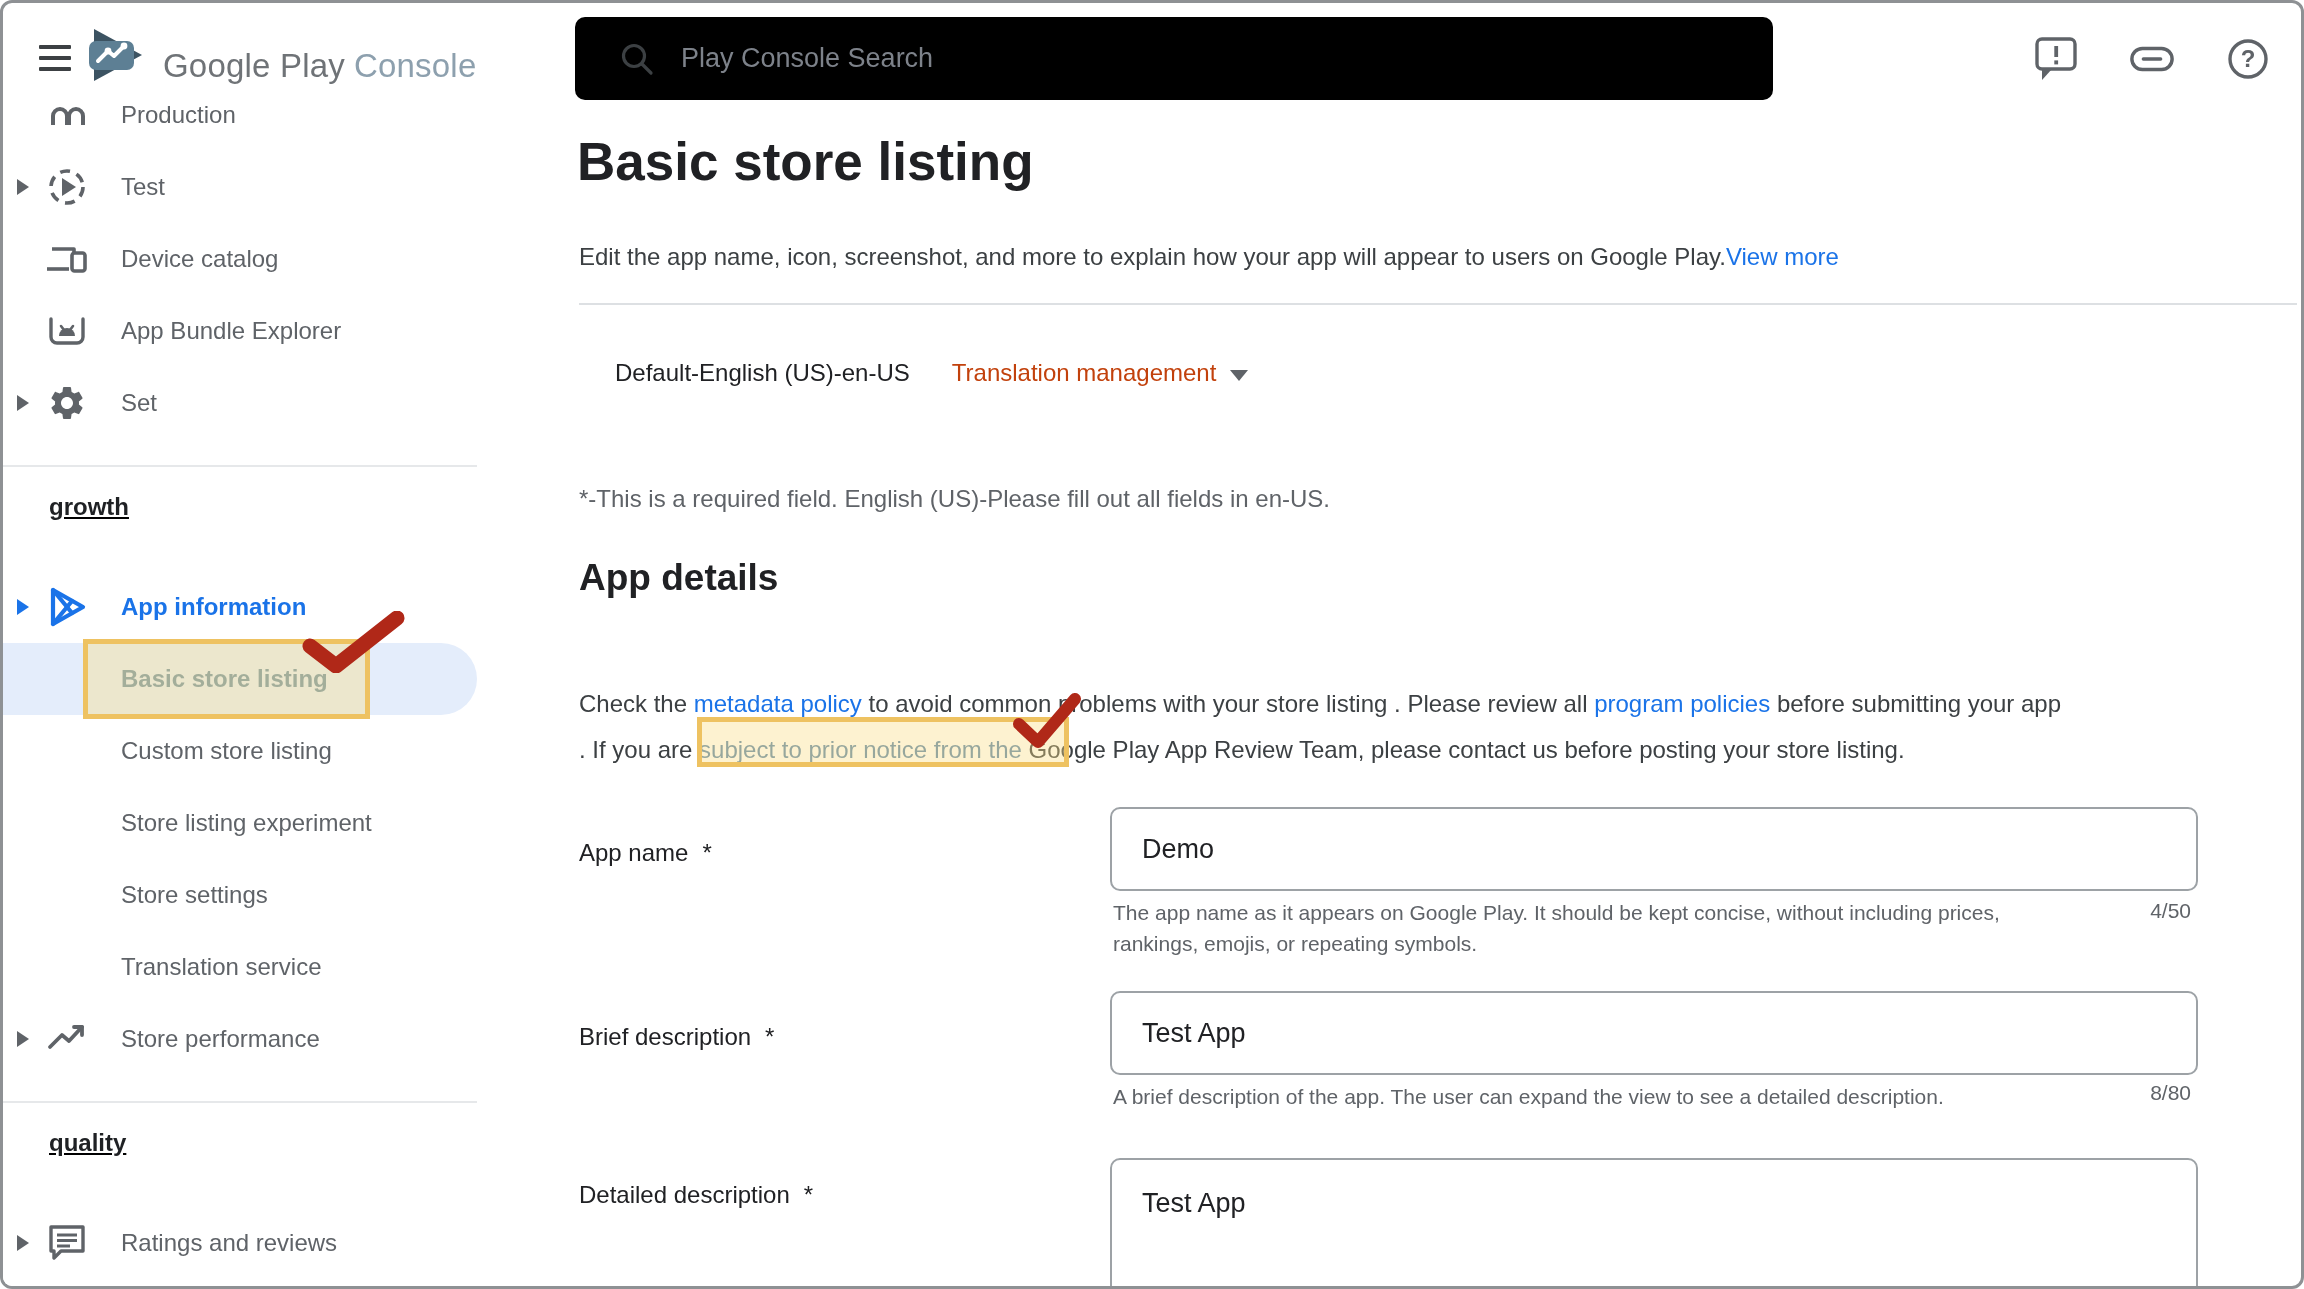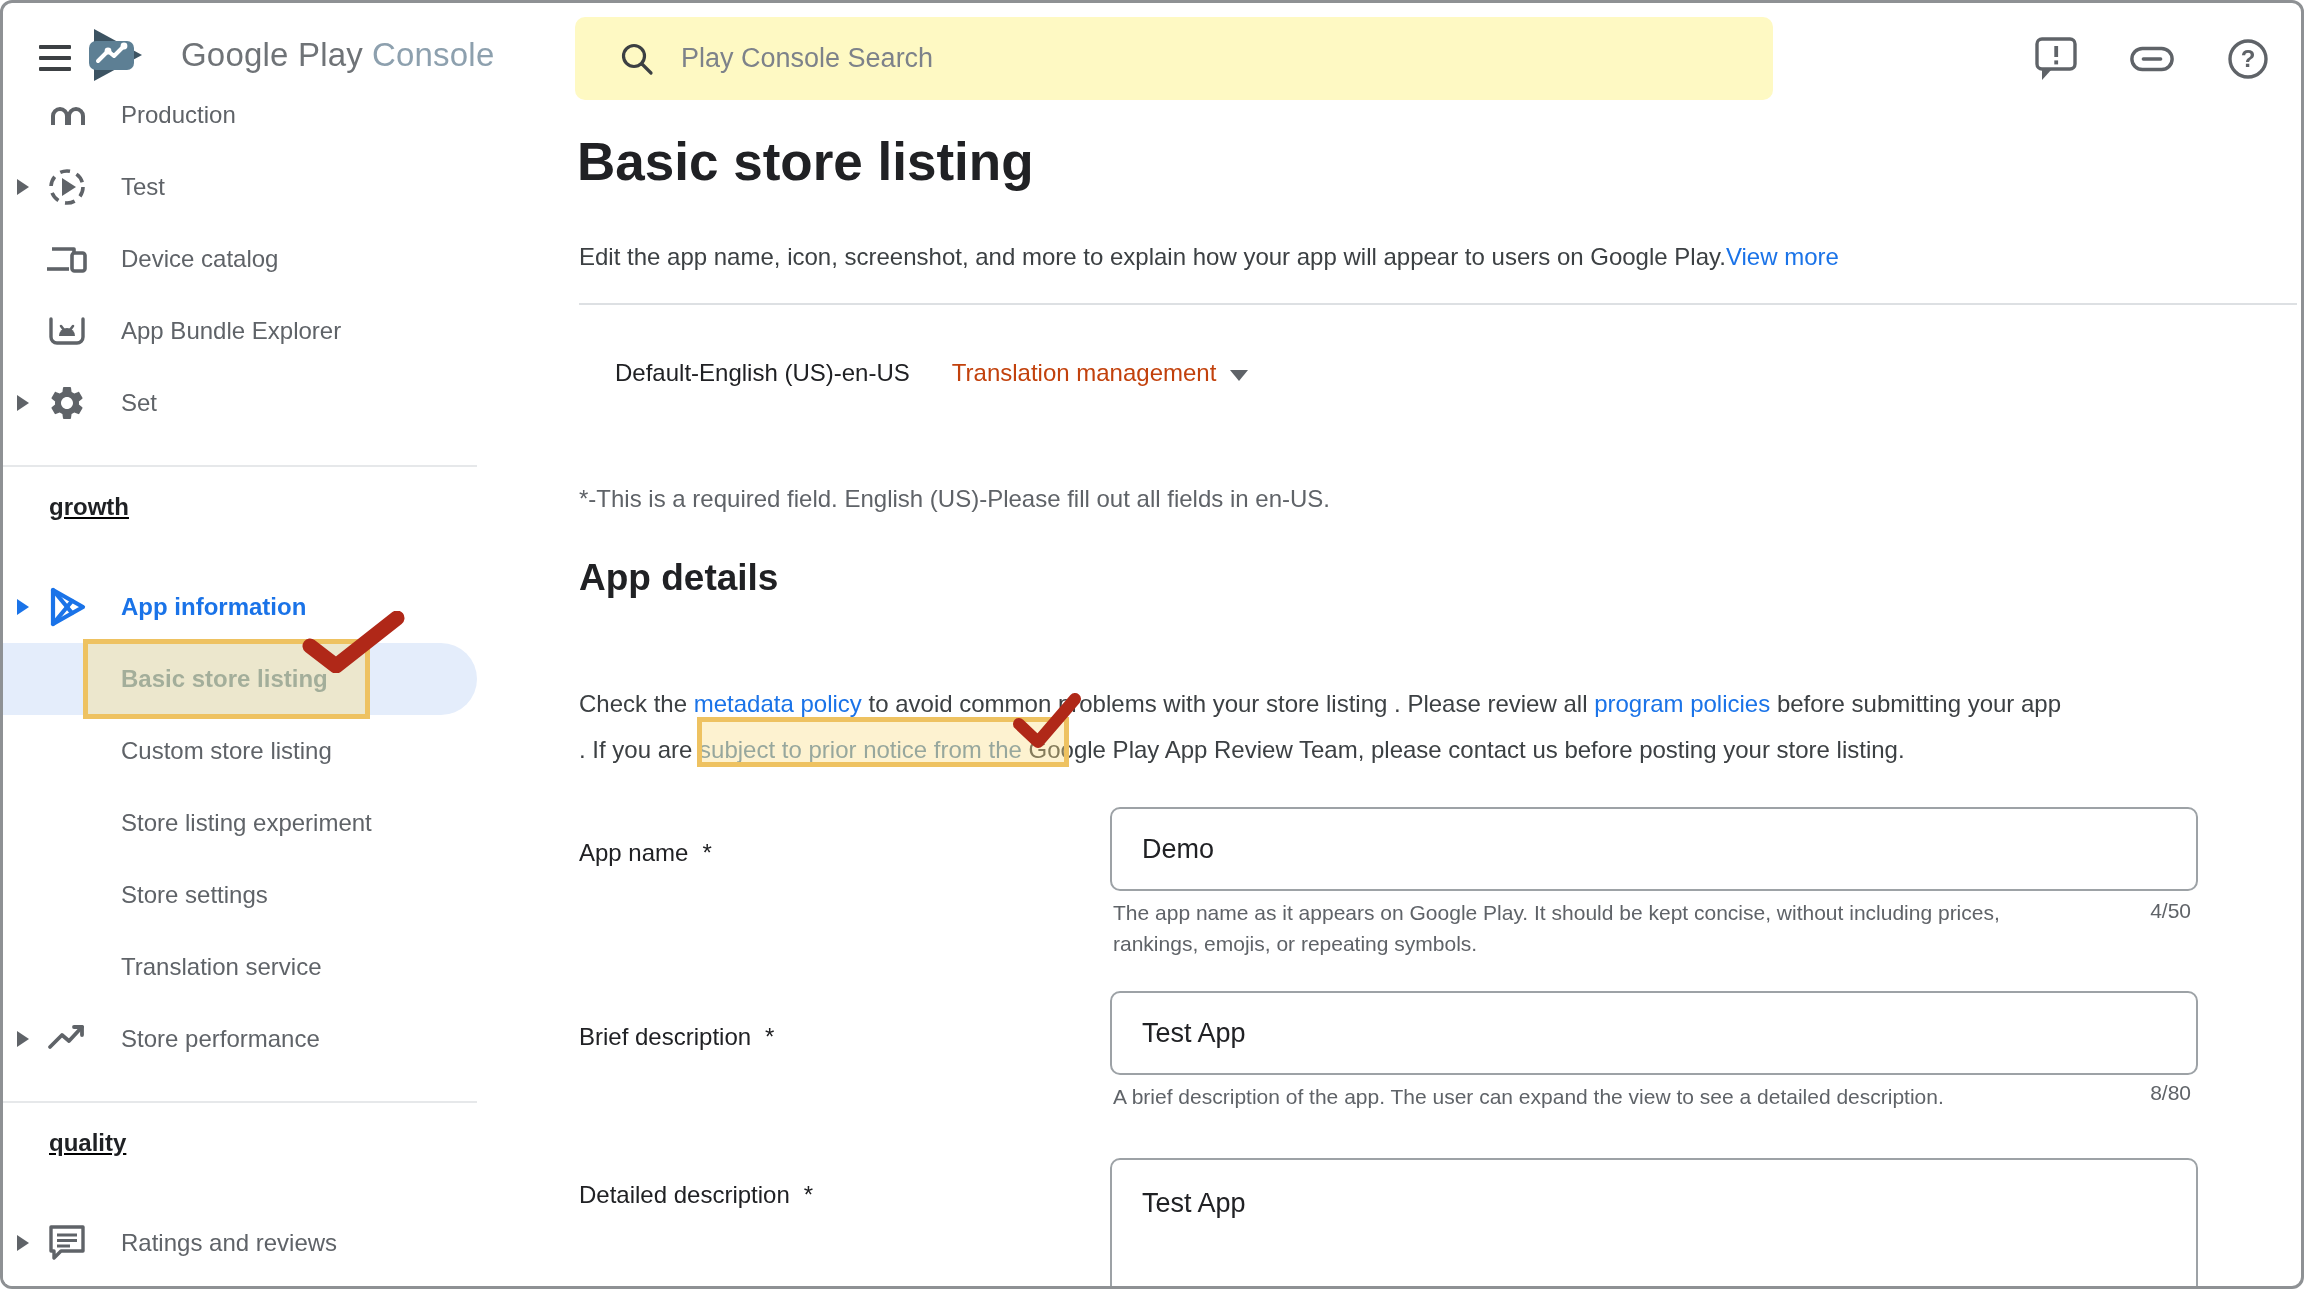--- a/index.html
+++ b/index.html
@@ -4,26 +4,26 @@
 <style>
   * { margin:0; padding:0; box-sizing:border-box; }
   html,body { background:#ffffff; font-family:"Liberation Sans", sans-serif; }
   .window{
     position:relative; width:2304px; height:1289px; background:#fff;
     border:3px solid #8e9194; border-radius:12px; overflow:hidden;
   }
   
   .hamburger{ position:absolute; left:36px; top:42px; width:32px; height:26px; cursor:pointer; }
   .hamburger span{ display:block; height:4px; background:#3c4043; border-radius:1px; margin-bottom:7px; }
-  .logo{ position:absolute; left:84px; top:22px; display:flex; align-items:center;gap:18px; }
+  .logo{ position:absolute; left:84px; top:22px; display:flex; align-items:flex-end; }
   .logo-text{ margin-left:16px; font-size:33px; color:#6f7377; letter-spacing:.2px; }
   .logo-text .secondary{ color:#8da0ae; margin-left:9px; }
   .searchbox{
     position:absolute; left:572px; top:14px; width:1198px; height:83px;
-    background:#fef9c3; border-radius:10px; display:flex; align-items:center;
+    background:#000000; border-radius:10px; display:flex; align-items:center;
   }
   .searchbox svg{ margin-left:44px; }
   .search-ph{ margin-left:26px; font-size:27px; color:#7d828a; }
   .topicons{ position:absolute; right:30px; top:32px; display:flex; gap:50px; }
   .topicons .tico{ width:46px; height:48px; display:flex; align-items:center; justify-content:center; cursor:pointer; }
 
   
   .sidebar{ position:absolute; left:0; top:100px; bottom:0; width:474px; overflow:hidden; background:#fff; }
   .srow{ position:relative; height:72px; display:flex; align-items:center; cursor:pointer; }
   .srow.first{ margin-top:-24px; }

